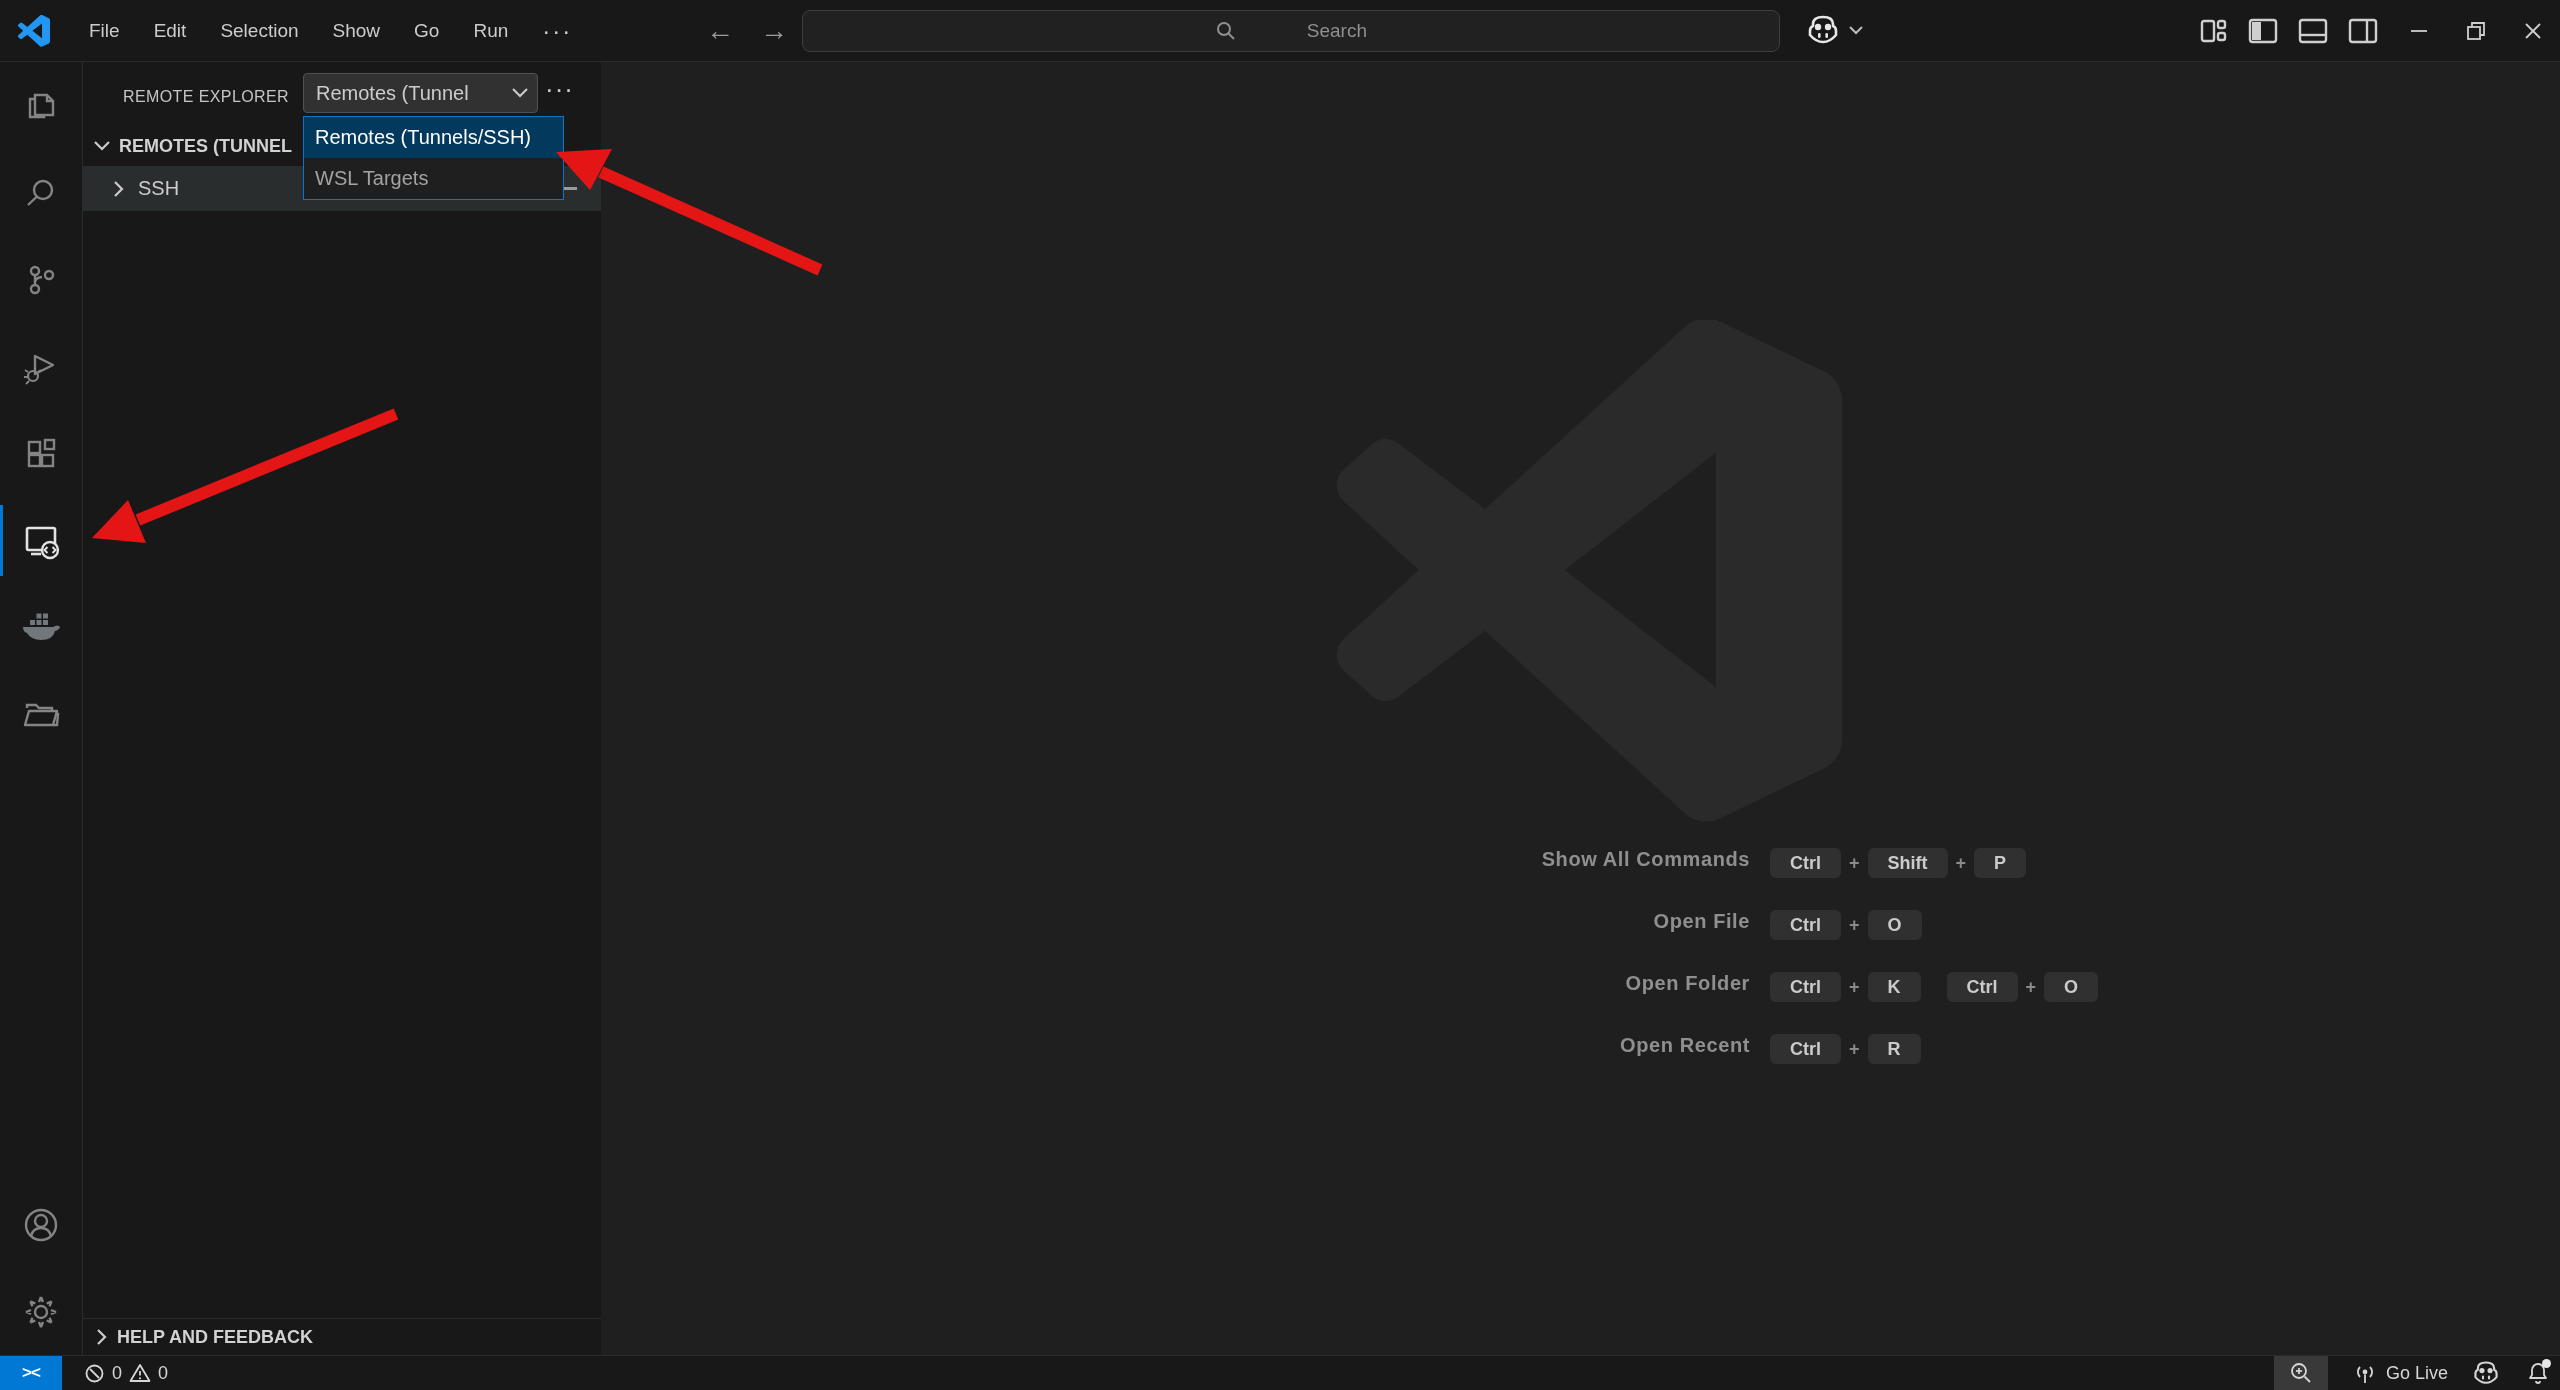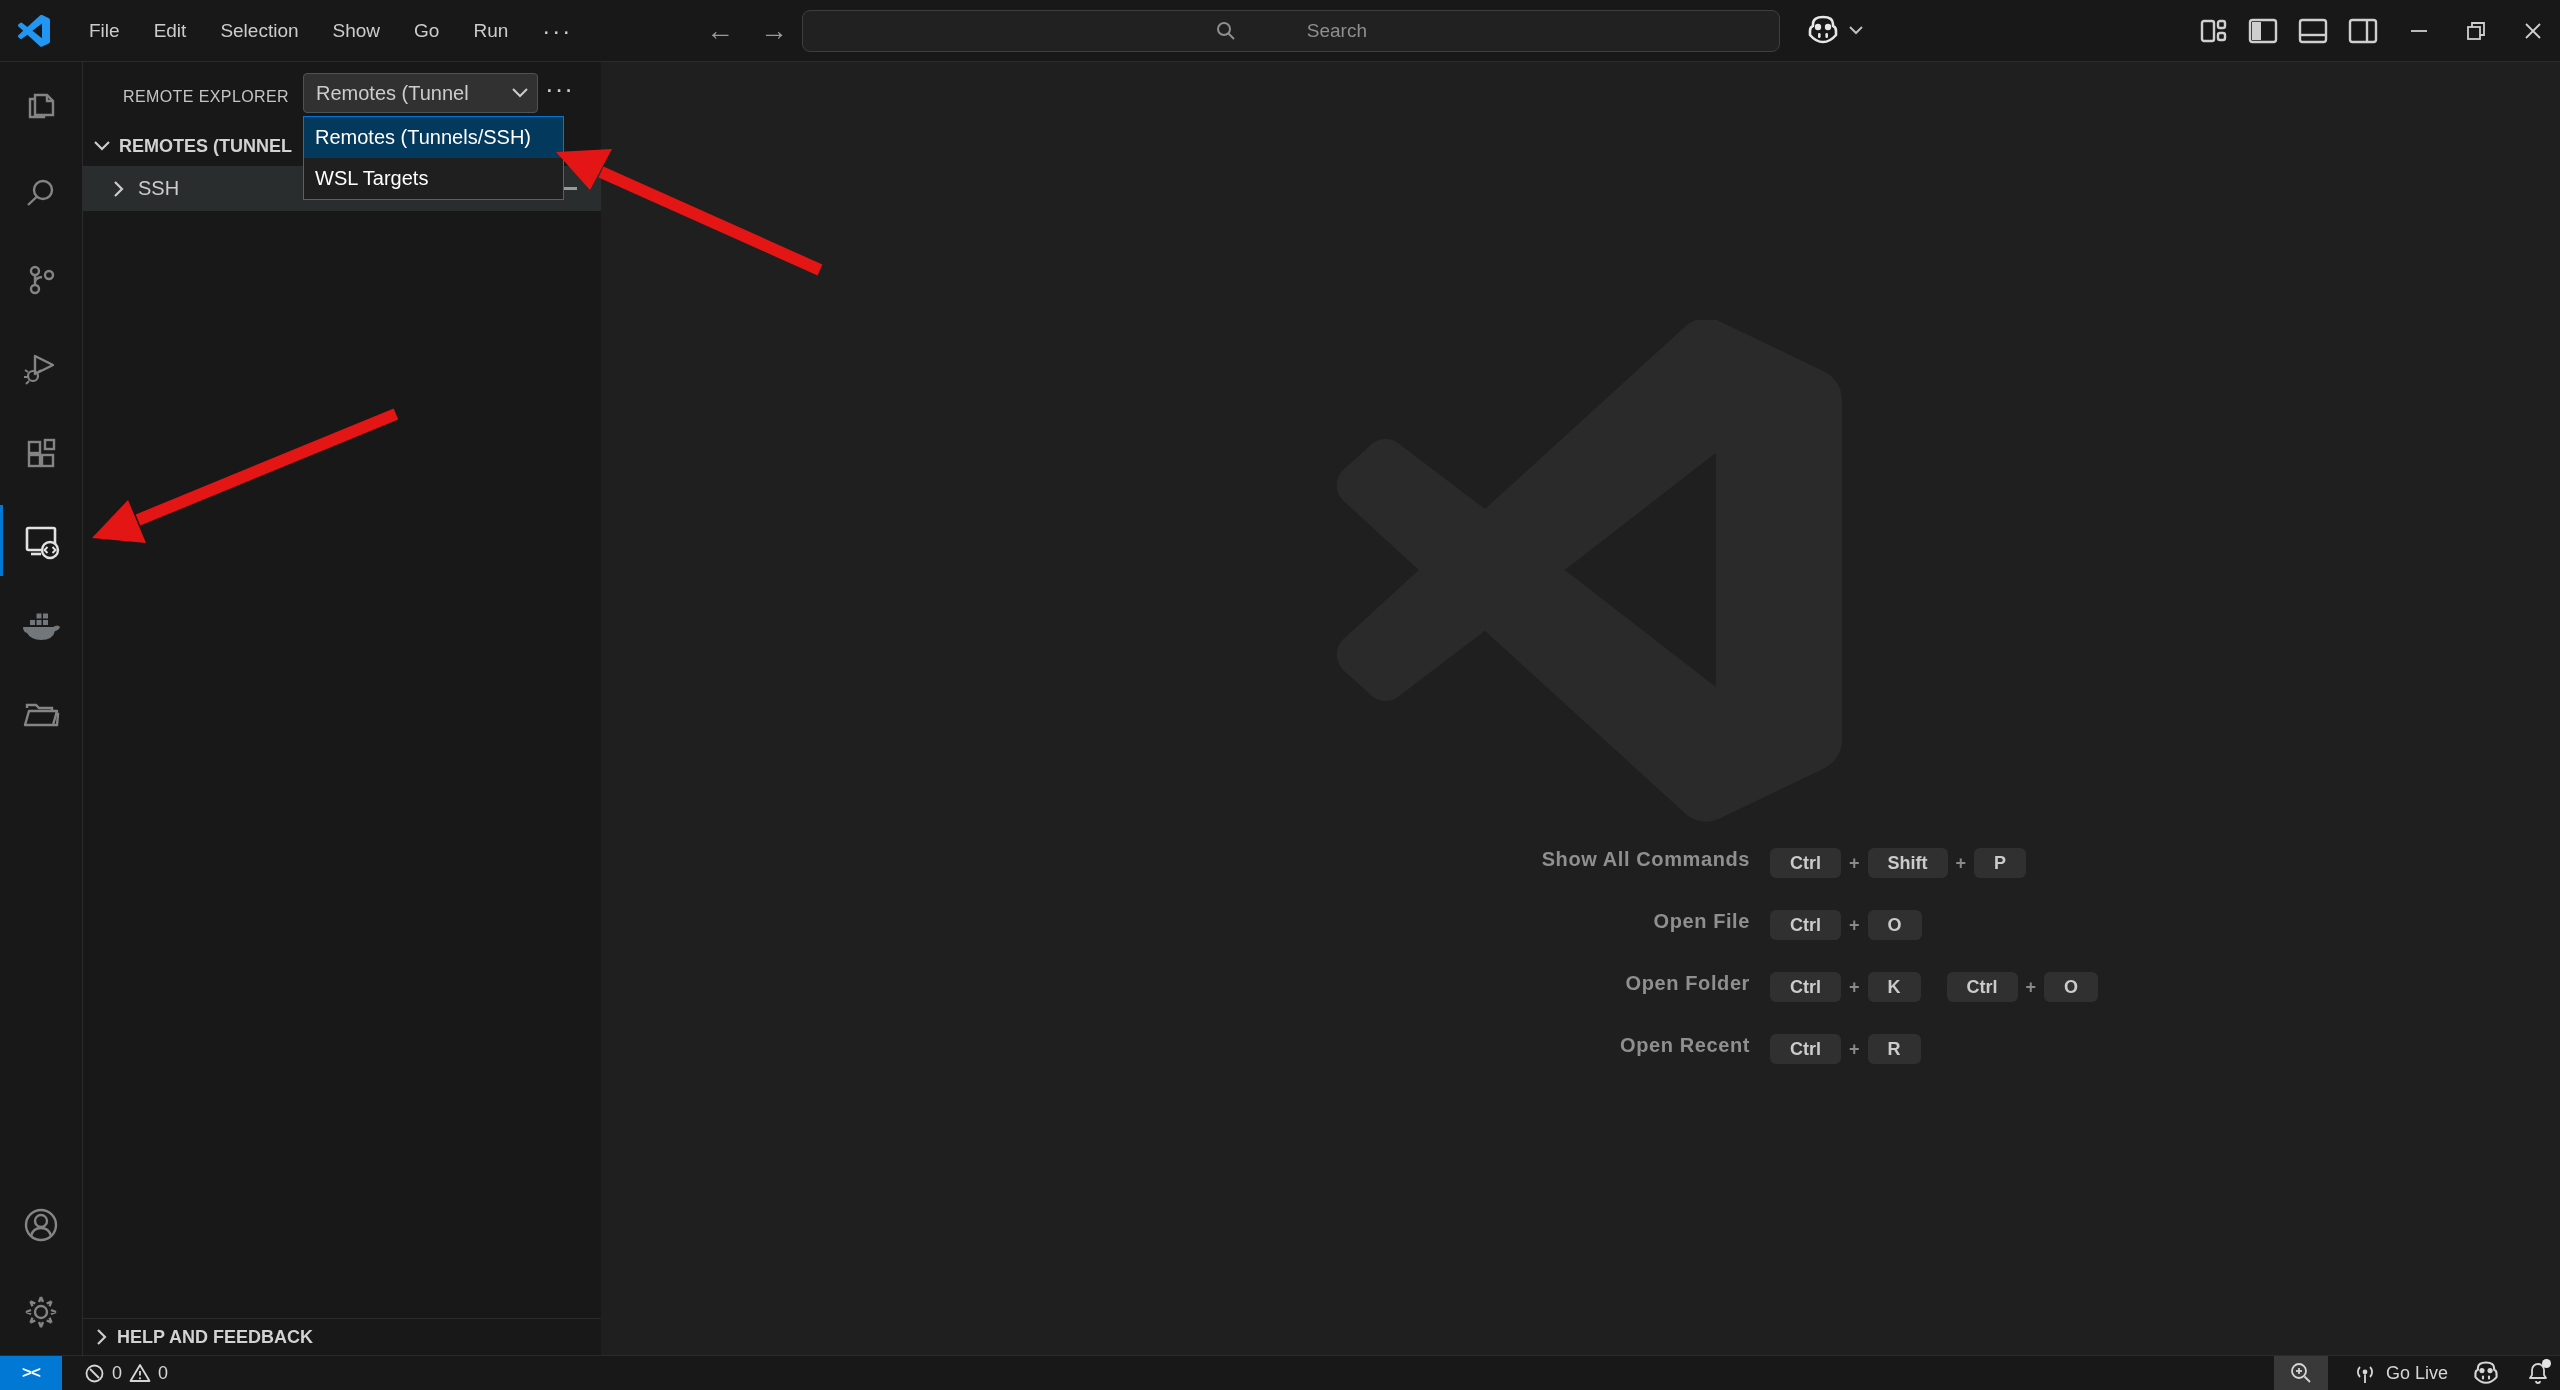--- a/index.html
+++ b/index.html
@@ -53,21 +53,21 @@
   .tree-row .lbl { margin-left:14px; }
   .row-action-fragment { position:absolute; left:480px; top:125px; width:14px; height:3px; background:#9a9a9a; }
   .sb-footer { position:absolute; left:0; top:1256px; width:518px; height:37px; border-top:1px solid #2b2b2b;
                display:flex; align-items:center; }
   .sb-footer .chev { margin-left:12px; }
   .sb-footer .lbl { margin-left:10px; font-size:18px; font-weight:bold; color:#d2d2d2; }
 
   
   .dropdown { position:absolute; left:303px; top:116px; width:261px; background:#1f1f1f;
               border:1px solid #0078d4; z-index:40; }
-  .dd-option { height:41px; display:flex; align-items:center; padding-left:11px; font-size:20px; color:#ffffff; white-space:nowrap; }
+  .dd-option { height:41px; display:flex; align-items:center; padding-left:11px; font-size:20px; color:#a3a3a3; white-space:nowrap; }
   .dd-option.selected { background:#04395e; color:#ffffff; }
 
   
   .editor { position:absolute; left:602px; top:62px; width:1958px; height:1293px; background:#1f1f1f; }
   .wm-logo { position:absolute; left:730px; top:258px; width:515px; height:505px; }
   .wm-rows { position:absolute; left:728px; top:786px; width:1120px; }
   .wm-row { display:flex; align-items:flex-start; height:62px;font-weight:bold; }
   .wm-label { flex:0 0 420px; text-align:right; color:#8f8f8f; font-size:20px; letter-spacing:0.6px; }
   .wm-keys { display:flex; align-items:center; margin-left:20px; }
   .keycap { background:#303030; color:#cbcbcb; font-size:18px; padding:3px 20px; border-radius:6px; line-height:24px; }

